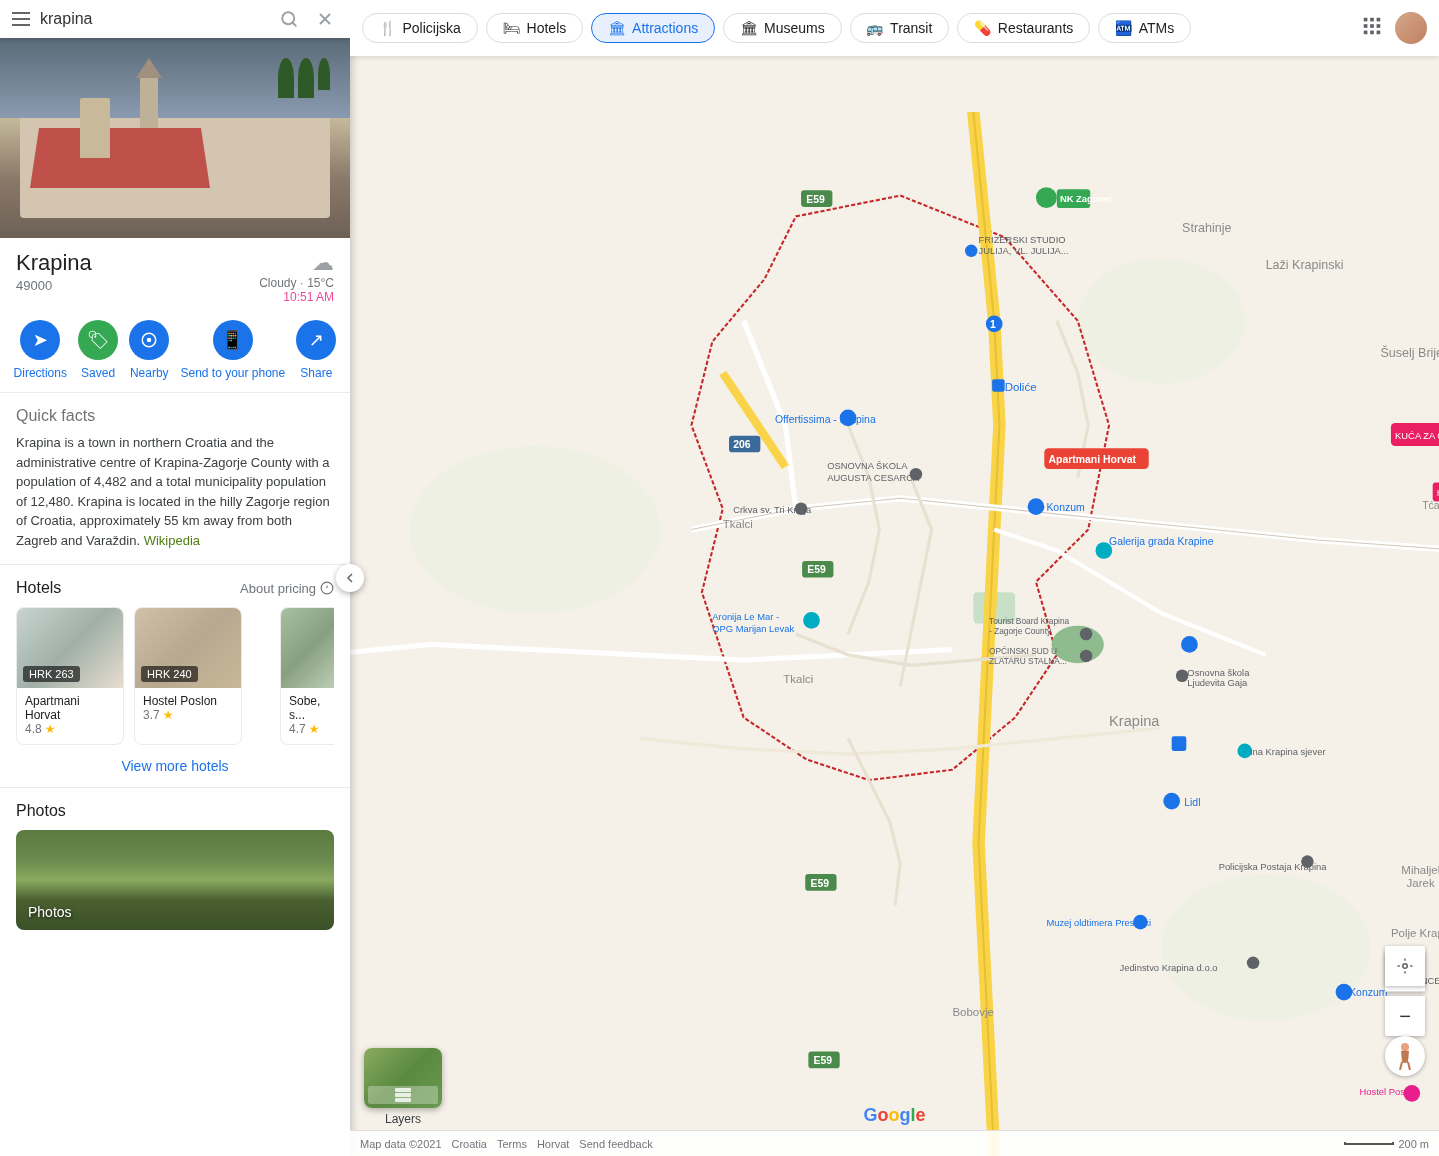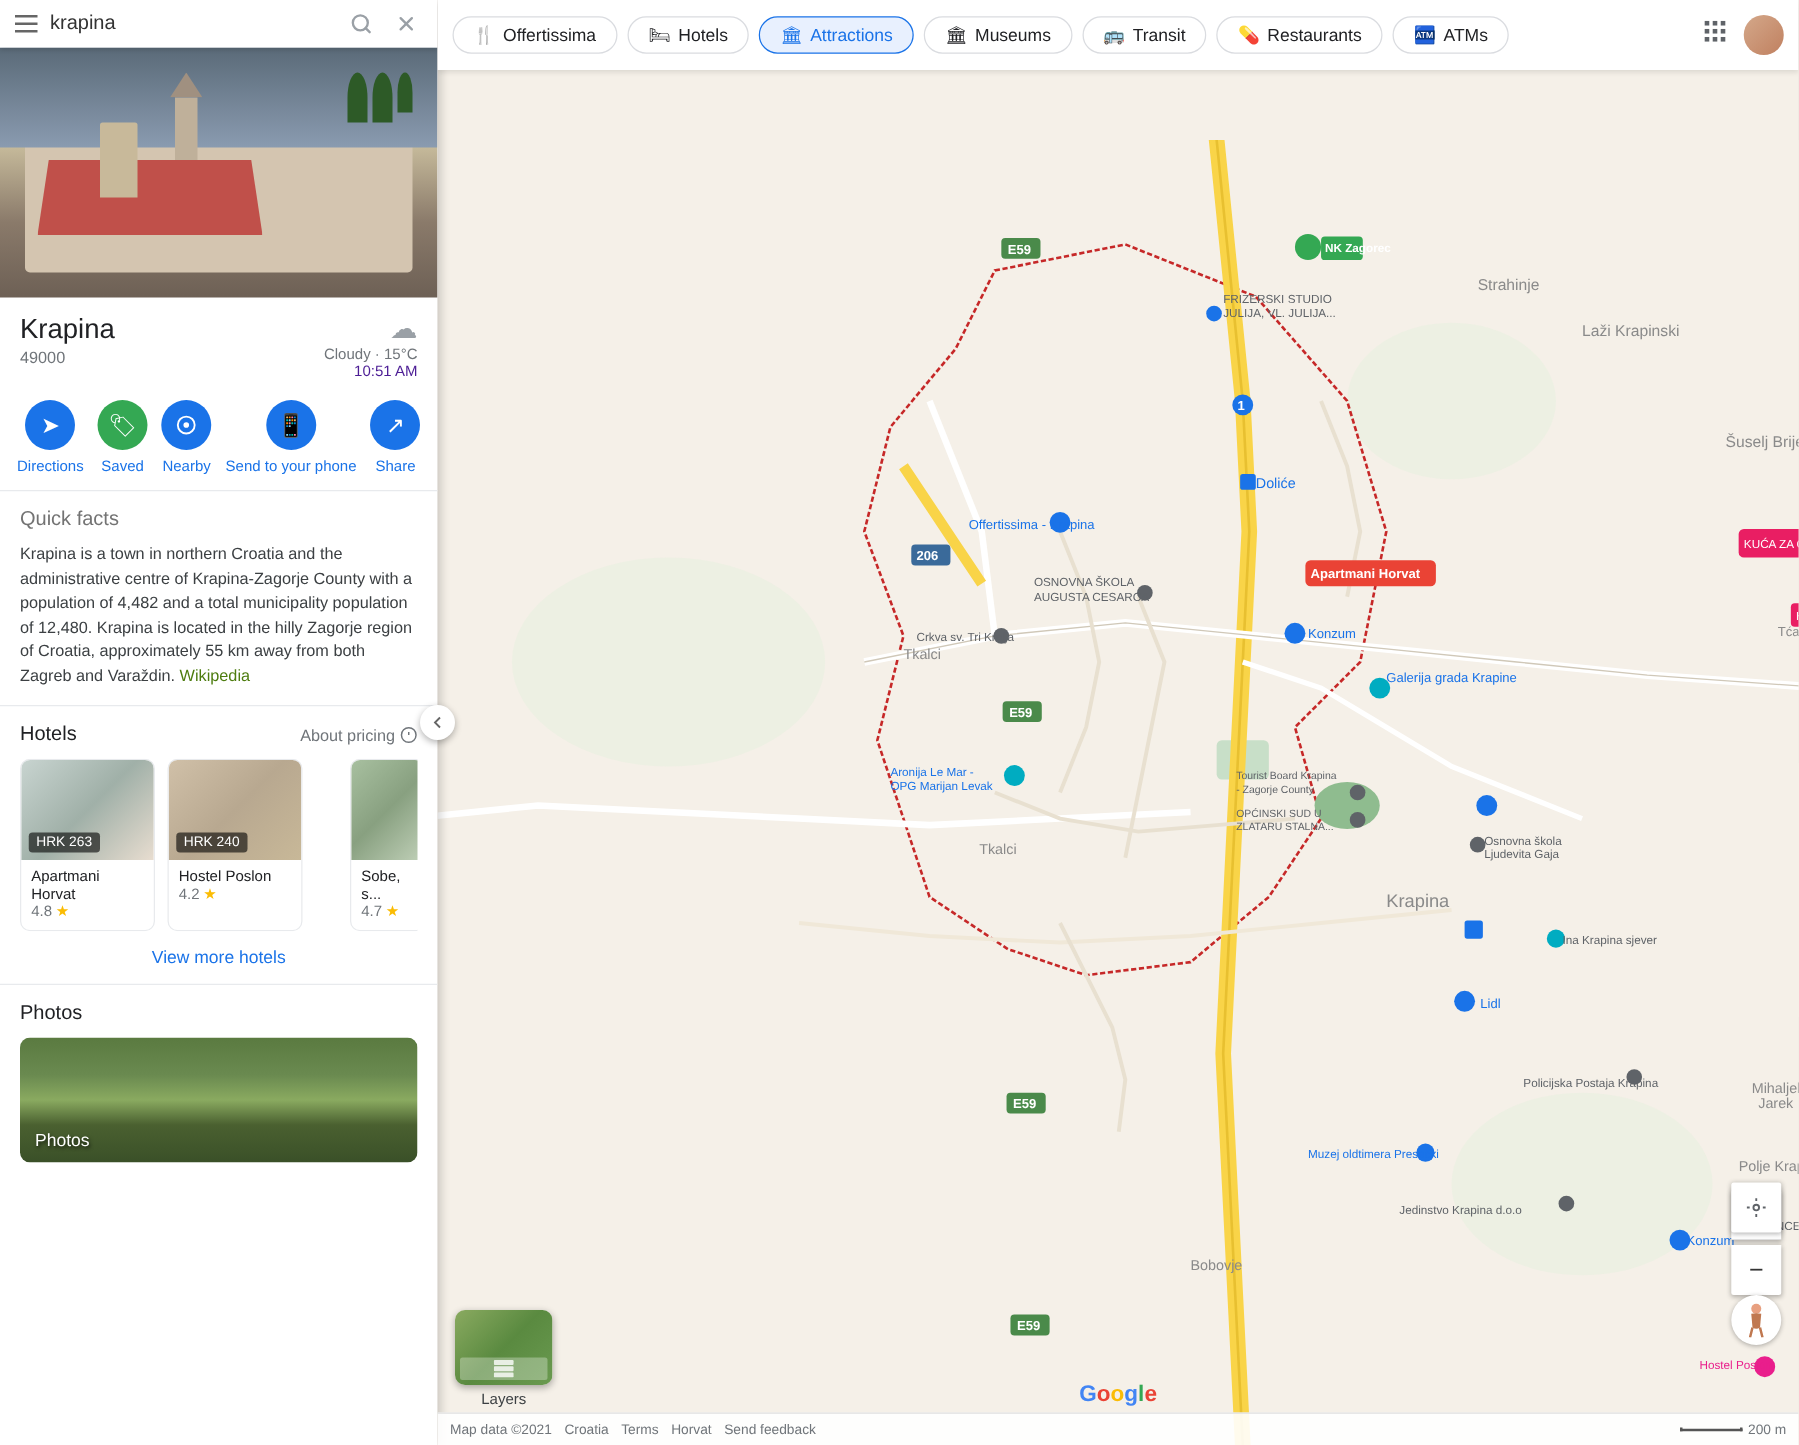--- a/index.html
+++ b/index.html
@@ -126,21 +126,21 @@
       padding: 12px 16px 8px;
       display: flex;
       justify-content: space-between;
       align-items: flex-start;
     }
     #city-name { font-size: 22px; font-weight: 400; color: #202124; }
     #city-postal { font-size: 13px; color: #70757a; margin-top: 2px; }
     #weather-block { text-align: right; }
     #weather-icon { font-size: 22px; color: #9aa0a6; }
     #weather-desc { font-size: 12px; color: #70757a; }
-    #weather-time { font-size: 12px; color: #4c1d95; }
+    #weather-time { font-size: 12px; color: #ec4899; }
 
     
     #action-buttons {
       display: flex;
       justify-content: space-around;
       padding: 8px 8px 12px;
       border-bottom: 1px solid #e8eaed;
     }
     .action-btn {
       display: flex;
@@ -570,21 +570,21 @@
           </div>
         </div>
 
         <div class="hotel-card">
           <div class="hotel-img hotel-img-bg2">
             <span class="hotel-price-badge">HRK 240</span>
           </div>
           <div class="hotel-info">
             <div class="hotel-name">Hostel Poslon</div>
             <div class="hotel-rating">
-              <span>4.2</span>
+              <span>3.7</span>
               <span class="star">★</span>
             </div>
           </div>
         </div>
 
         <div class="hotel-card" style="width:60px;min-width:60px;margin-left:28px;">
           <div class="hotel-img hotel-img-bg3" style="height:80px;"></div>
           <div class="hotel-info">
             <div class="hotel-name">Sobe, s...</div>
             <div class="hotel-rating">
@@ -614,21 +614,21 @@
         <polyline points="7,1 3,5 7,9" fill="none" stroke="#666" stroke-width="1.5"></polyline>
       </svg>
   </div>
 </div>
 
 <div id="map-area">
 
   <div id="top-nav">
     <div class="nav-pill">
       <span class="nav-pill-icon">🍴</span>
-      <span>Offertissima</span>
+      <span>Policijska</span>
     </div>
     <div class="nav-pill">
       <span class="nav-pill-icon">🛏</span>
       <span>Hotels</span>
     </div>
     <div class="nav-pill active">
       <span class="nav-pill-icon">🏛</span>
       <span>Attractions</span>
     </div>
     <div class="nav-pill">

